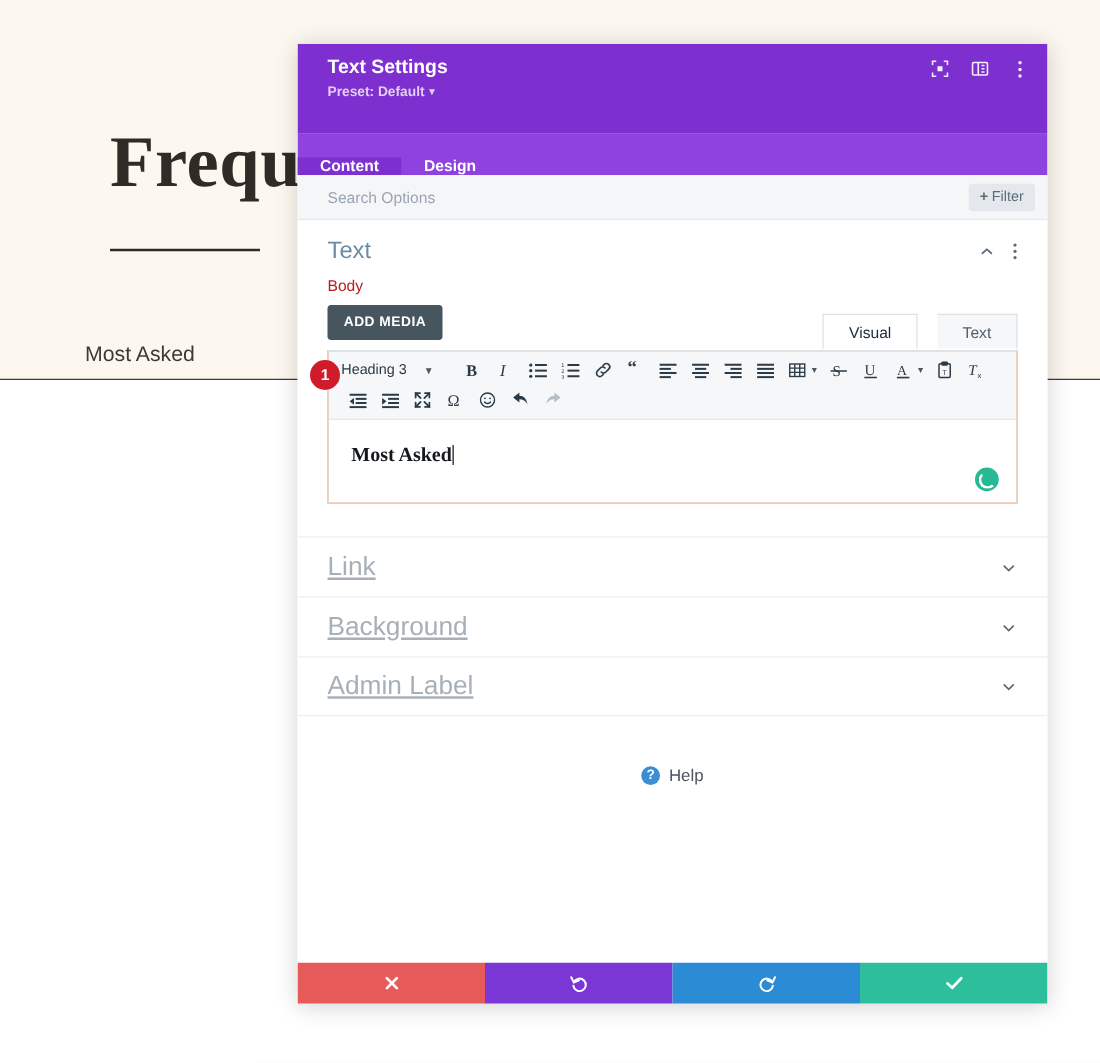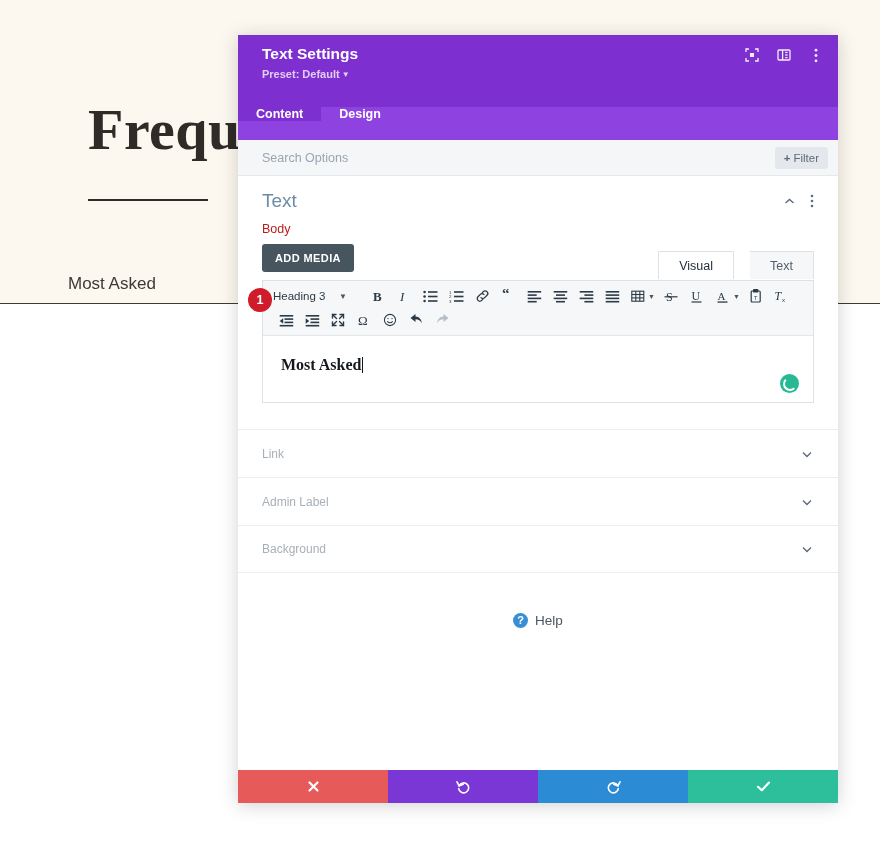--- a/index.html
+++ b/index.html
@@ -117,21 +117,21 @@
     justify-content: center;
     width: 16px;
     height: 16px;
   }
 
   
   .modal-tabs {
     background: #8e43e0;
     height: 33px;
     display: flex;
-    align-items: flex-start;
+    align-items: flex-end;
     flex: 0 0 auto;
   }
   .tab {
     padding: 0 18px;
     display: flex;
     align-items: center;
     color: #ffffff;
     font-size: 12.5px;
     font-weight: 700;
     cursor: pointer;
@@ -361,23 +361,24 @@
     height: 48px;
     border-top: 1px solid #eceff1;
     display: flex;
     align-items: center;
     padding: 0 24px;
     cursor: pointer;
   }
   .acc-row:last-child { border-bottom: 1px solid #eceff1; }
   .acc-label {
     flex: 1;
-    font-size: 12px;
+    font-size: 21px;
     color: #a7b0b8;
     font-weight: 400;
+    text-decoration: underline;
   }
   .acc-chev { color: #5c6b7a; display: flex; align-items: center; }
 
   
   .help-row {
     display: flex;
     align-items: center;
     justify-content: center;
     gap: 7px;
     margin-top: 40px;
@@ -688,42 +689,42 @@
             <span class="ed-text">Most Asked</span><span class="ed-caret"></span>
             <div class="spinner"></div>
           </div>
         </div>
       </div>
     </div>
 
     <div class="accordion">
       <div class="acc-row">
         <span class="acc-label">Link</span>
+        <span class="acc-chev">
+          <svg width="14" height="14" viewBox="0 0 14 14" fill="none" stroke="currentColor" stroke-width="1.4">
+              <polyline points="3,5.5 7,9.5 11,5.5"></polyline>
+            </svg>
+        </span>
+      </div>
+      <div class="acc-row">
+        <span class="acc-label">Background</span>
         <span class="acc-chev">
           <svg width="14" height="14" viewBox="0 0 14 14" fill="none" stroke="currentColor" stroke-width="1.4">
               <polyline points="3,5.5 7,9.5 11,5.5"></polyline>
             </svg>
         </span>
       </div>
       <div class="acc-row">
         <span class="acc-label">Admin Label</span>
         <span class="acc-chev">
           <svg width="14" height="14" viewBox="0 0 14 14" fill="none" stroke="currentColor" stroke-width="1.4">
               <polyline points="3,5.5 7,9.5 11,5.5"></polyline>
             </svg>
         </span>
       </div>
-      <div class="acc-row">
-        <span class="acc-label">Background</span>
-        <span class="acc-chev">
-          <svg width="14" height="14" viewBox="0 0 14 14" fill="none" stroke="currentColor" stroke-width="1.4">
-              <polyline points="3,5.5 7,9.5 11,5.5"></polyline>
-            </svg>
-        </span>
-      </div>
     </div>
 
     <div class="help-row">
       <span class="help-ico">?</span>
       <span class="help-text">Help</span>
     </div>
   </div>
 
   <div class="modal-footer">
     <div class="foot-btn foot-cancel">

